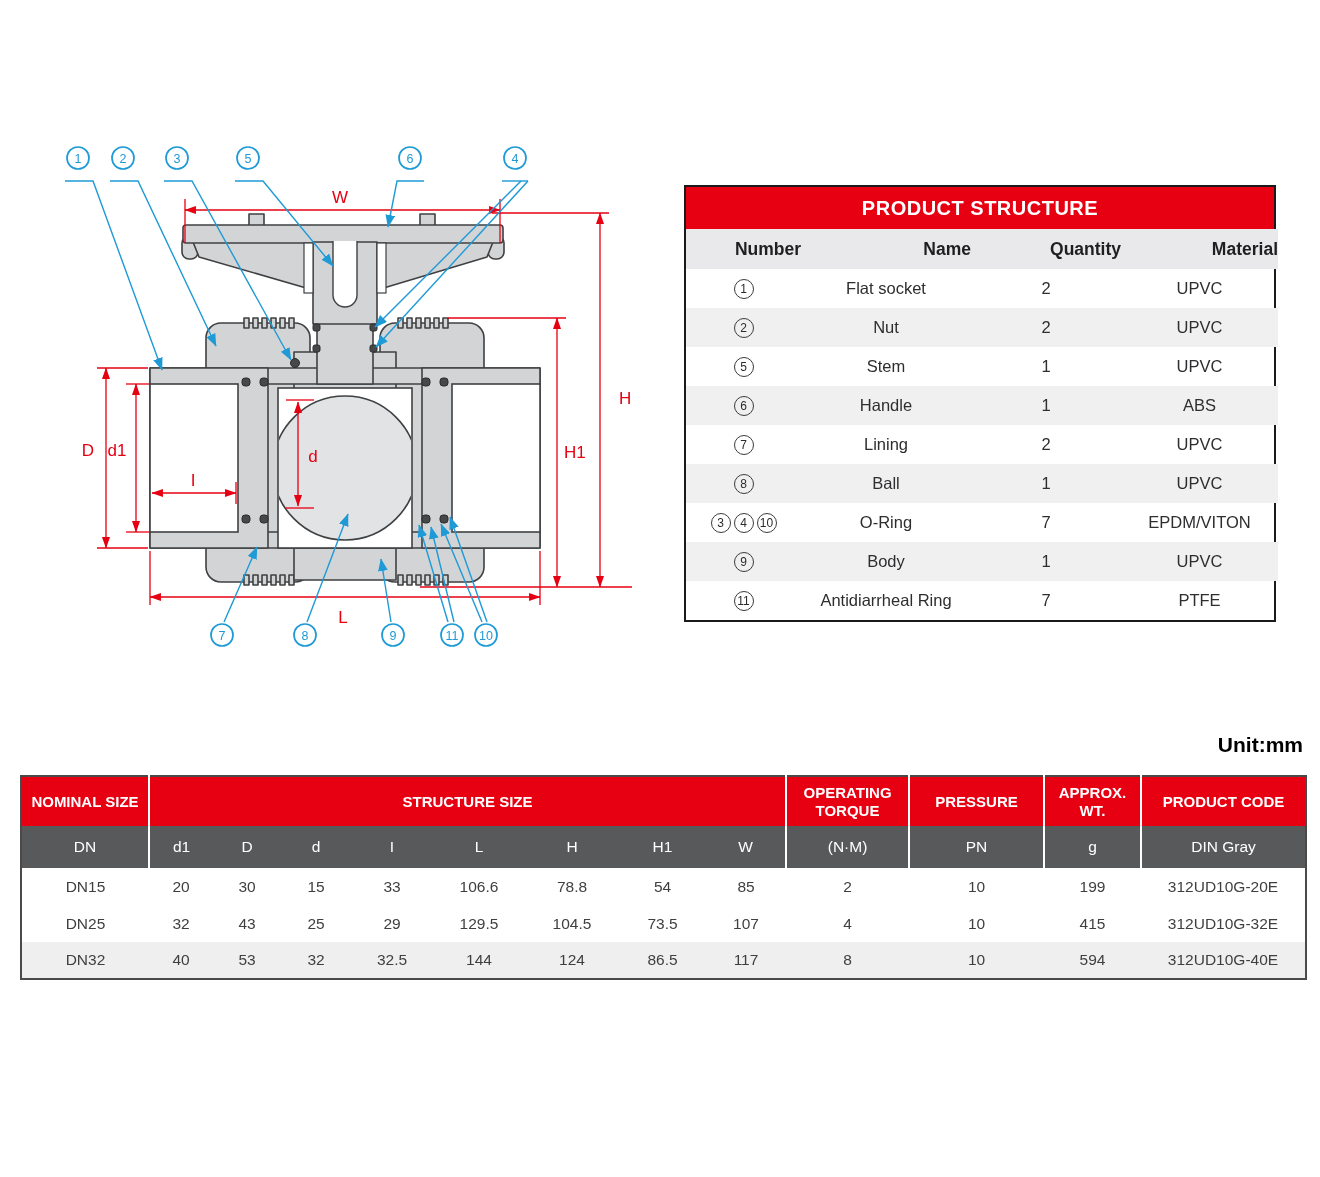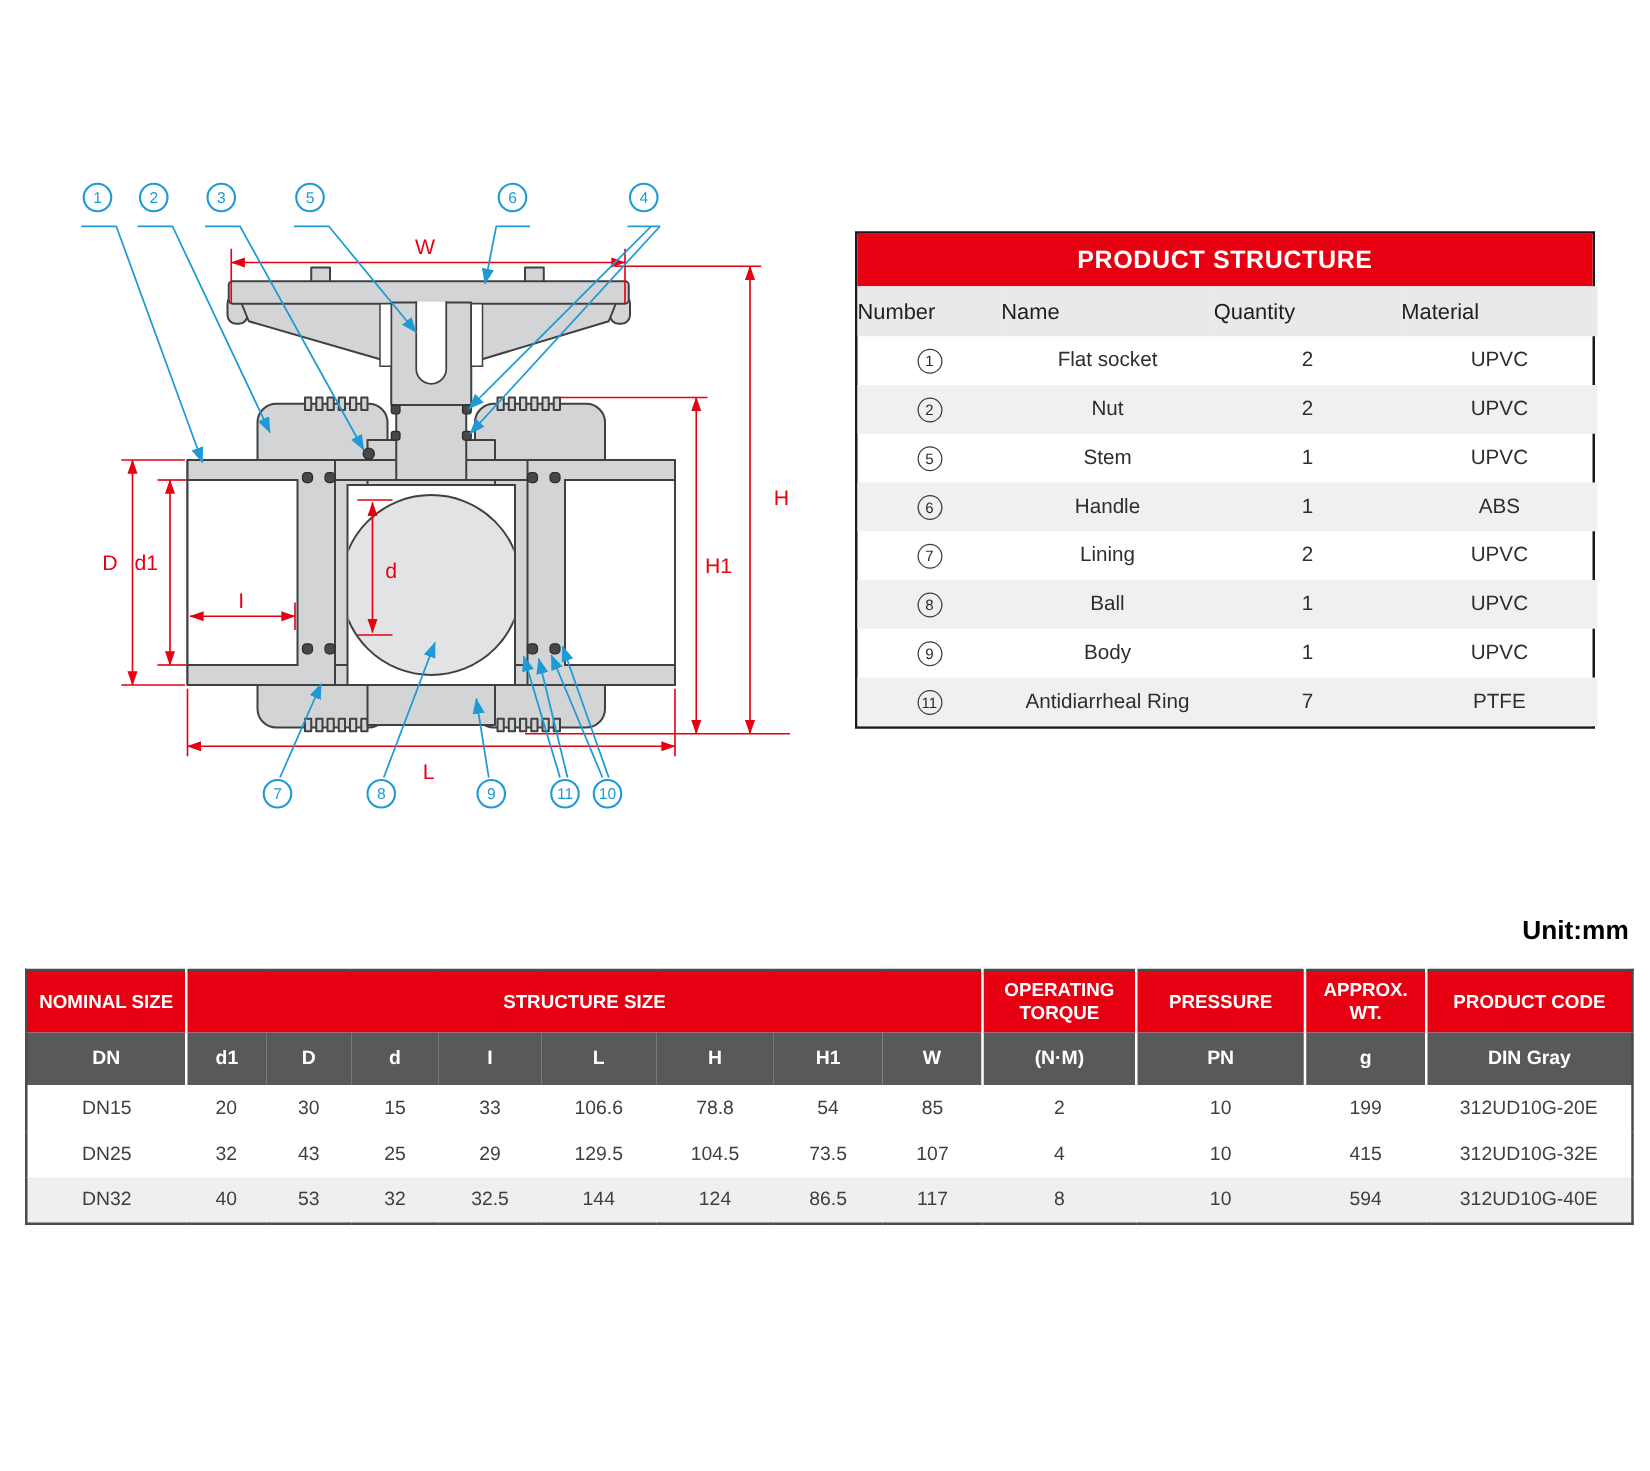--- a/index.html
+++ b/index.html
@@ -23,22 +23,22 @@
     position:absolute; left:684px; top:185px; width:592px;
     border:2px solid #1a1a1a; background:#fff;
   }
   .structure-title {
     background:#e60012; color:#fff; text-align:center;
     font-weight:bold; font-size:20px; height:42px; line-height:42px;
     letter-spacing:0.5px;
   }
   table.structure { width:100%; border-collapse:collapse; table-layout:fixed; }
   table.structure thead th {
-    background:#e9e9eb; font-weight:normal; font-size:17.5px; color:#1f1f21;
-    height:40px; text-align:left;
+    background:#e9e9eb; font-weight:bold; font-size:17.5px; color:#1f1f21;
+    height:40px; text-align:right;
   }
   table.structure tbody td {
     font-size:16.5px; color:#2e2e30; height:39px; text-align:center;
     vertical-align:middle; white-space:nowrap;
   }
   table.structure tbody tr:nth-child(even) { background:#f0f0f1; }
   .circ {
     display:inline-flex; align-items:center; justify-content:center;
     width:20px; height:20px; border:1.3px solid #3c3c3e; border-radius:50%;
     font-size:12px; color:#2b2b2d; margin:0 1.5px; background:transparent;
@@ -53,21 +53,21 @@
     position:absolute; left:20px; top:775px; width:1285px;
     border-collapse:collapse; table-layout:fixed;
     border:2px solid #4a4a4a;
   }
   table.size-table thead tr.red-row th {
     background:#e60012; color:#fff; font-size:15px; font-weight:bold;
     height:50px; line-height:1.2; text-align:center; vertical-align:middle;
     padding:0 4px;
   }
   table.size-table thead tr.gray-row th {
-    background:#58595b; color:#fff; font-size:15.5px; font-weight:bold;
+    background:#58595b; color:#fff; font-size:15.5px; font-weight:normal;
     height:42px; text-align:center; vertical-align:middle;
   }
   table.size-table th.sep { border-left:2px solid #ffffff; }
   table.size-table tbody td {
     height:37px; font-size:15.5px; color:#3f3f41; text-align:center;
     vertical-align:middle; background:#fff; white-space:nowrap;
   }
   table.size-table tbody tr.alt td { background:#efefef; }
 </style>
 </head>
@@ -318,20 +318,26 @@
           <td><span class="circ">7</span></td>
           <td>Lining</td>
           <td>2</td>
           <td>UPVC</td>
         </tr>
         <tr>
           <td><span class="circ">8</span></td>
           <td>Ball</td>
           <td>1</td>
           <td>UPVC</td>
+        </tr>
+        <tr>
+          <td><span class="circ">3</span><span class="circ">4</span><span class="circ">10</span></td>
+          <td>O-Ring</td>
+          <td>7</td>
+          <td>EPDM/VITON</td>
         </tr>
         <tr>
           <td><span class="circ">9</span></td>
           <td>Body</td>
           <td>1</td>
           <td>UPVC</td>
         </tr>
         <tr>
           <td><span class="circ">11</span></td>
           <td>Antidiarrheal Ring</td>

